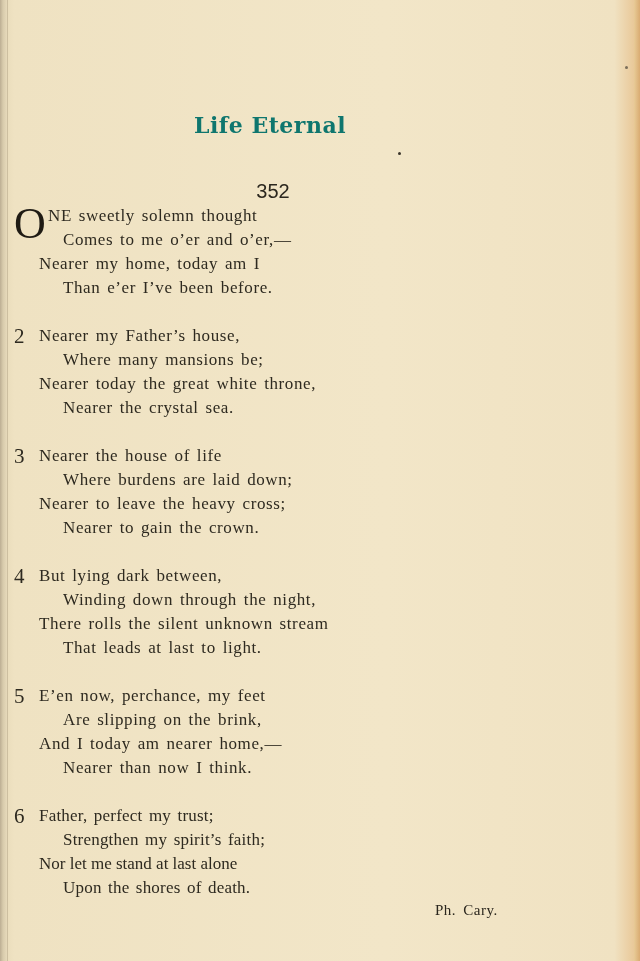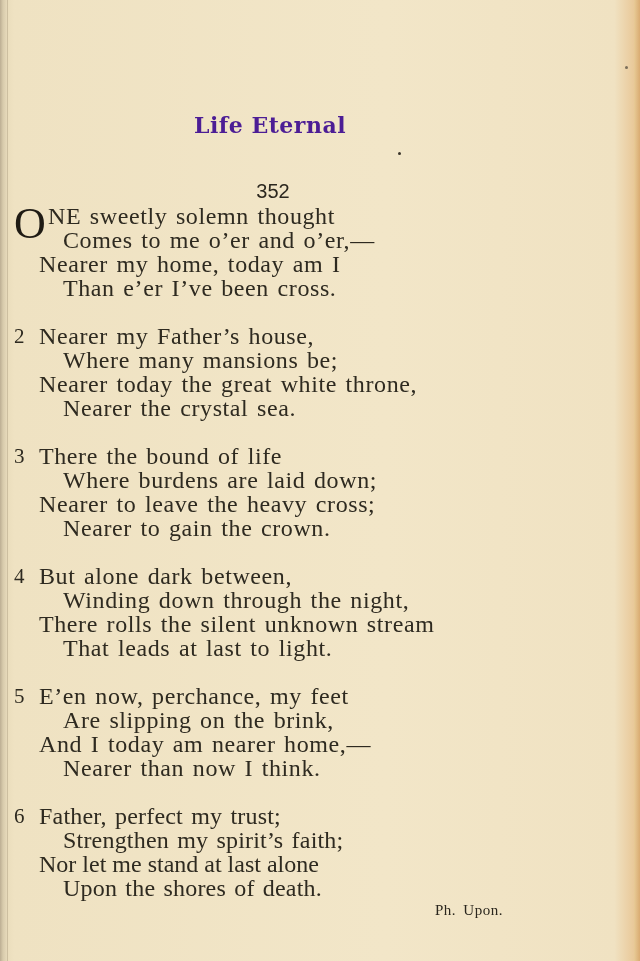--- a/index.html
+++ b/index.html
@@ -41,39 +41,39 @@
     }
     .title {
       position: absolute;
       left: 0; width: 540px;
       top: 112px;
       text-align: center;
       font-family: "DejaVu Serif", serif;
       font-weight: bold;
       font-size: 22px;
       letter-spacing: 0.5px;
-      color: #4c1d95;
+      color: #0f766e;
     }
     .hymn-number {
       position: absolute;
       left: 0; width: 546px;
       top: 180px;
       text-align: center;
       font-family: "Liberation Sans", sans-serif;
       font-size: 20px;
       color: #2b271e;
     }
     .hymn {
       position: absolute;
       left: 0; top: 0;
     }
     .line {
       position: absolute;
       white-space: nowrap;
-      font-size: 24px;
+      font-size: 17px;
       line-height: 24px;
       letter-spacing: 0.6px;
       word-spacing: 2px;
       color: #2e2a20;
     }
     .verse-num {
       position: absolute;
       font-size: 21px;
       line-height: 24px;
       color: #2e2a20;
@@ -115,46 +115,46 @@
 
 <div class="title">Life Eternal</div>
 <div class="hymn-number">352</div>
 
 <div class="hymn">
 
   <div class="drop-cap">O</div>
   <div class="line" style="left:48px; top:204px;">NE sweetly solemn thought</div>
   <div class="line" style="left:63px; top:228px;">Comes to me o’er and o’er,—</div>
   <div class="line" style="left:39px; top:252px;">Nearer my home, today am I</div>
-  <div class="line" style="left:63px; top:276px;">Than e’er I’ve been cross.</div>
+  <div class="line" style="left:63px; top:276px;">Than e’er I’ve been before.</div>
 
   <div class="verse-num" style="left:14px; top:324px;">2</div>
   <div class="line" style="left:39px; top:324px;">Nearer my Father’s house,</div>
   <div class="line" style="left:63px; top:348px;">Where many mansions be;</div>
   <div class="line" style="left:39px; top:372px;">Nearer today the great white throne,</div>
   <div class="line" style="left:63px; top:396px;">Nearer the crystal sea.</div>
 
   <div class="verse-num" style="left:14px; top:444px;">3</div>
-  <div class="line" style="left:39px; top:444px;">There the bound of life</div>
+  <div class="line" style="left:39px; top:444px;">Nearer the house of life</div>
   <div class="line" style="left:63px; top:468px;">Where burdens are laid down;</div>
   <div class="line" style="left:39px; top:492px;">Nearer to leave the heavy cross;</div>
   <div class="line" style="left:63px; top:516px;">Nearer to gain the crown.</div>
 
   <div class="verse-num" style="left:14px; top:564px;">4</div>
-  <div class="line" style="left:39px; top:564px;">But alone dark between,</div>
+  <div class="line" style="left:39px; top:564px;">But lying dark between,</div>
   <div class="line" style="left:63px; top:588px;">Winding down through the night,</div>
   <div class="line" style="left:39px; top:612px;">There rolls the silent unknown stream</div>
   <div class="line" style="left:63px; top:636px;">That leads at last to light.</div>
 
   <div class="verse-num" style="left:14px; top:684px;">5</div>
   <div class="line" style="left:39px; top:684px;">E’en now, perchance, my feet</div>
   <div class="line" style="left:63px; top:708px;">Are slipping on the brink,</div>
   <div class="line" style="left:39px; top:732px;">And I today am nearer home,—</div>
   <div class="line" style="left:63px; top:756px;">Nearer than now I think.</div>
 
   <div class="verse-num" style="left:14px; top:804px;">6</div>
   <div class="line" style="left:39px; top:804px; letter-spacing:0.2px;">Father, perfect my trust;</div>
   <div class="line" style="left:63px; top:828px; letter-spacing:0.2px;">Strengthen my spirit’s faith;</div>
   <div class="line" style="left:39px; top:852px; letter-spacing:0px; word-spacing:0px;text-align:center;">Nor let me stand at last alone</div>
   <div class="line" style="left:63px; top:876px; letter-spacing:0.2px;">Upon the shores of death.</div>
 </div>
 
-<div class="author">Ph.  Upon.</div>
+<div class="author">Ph.  Cary.</div>
 
 </body></html>

